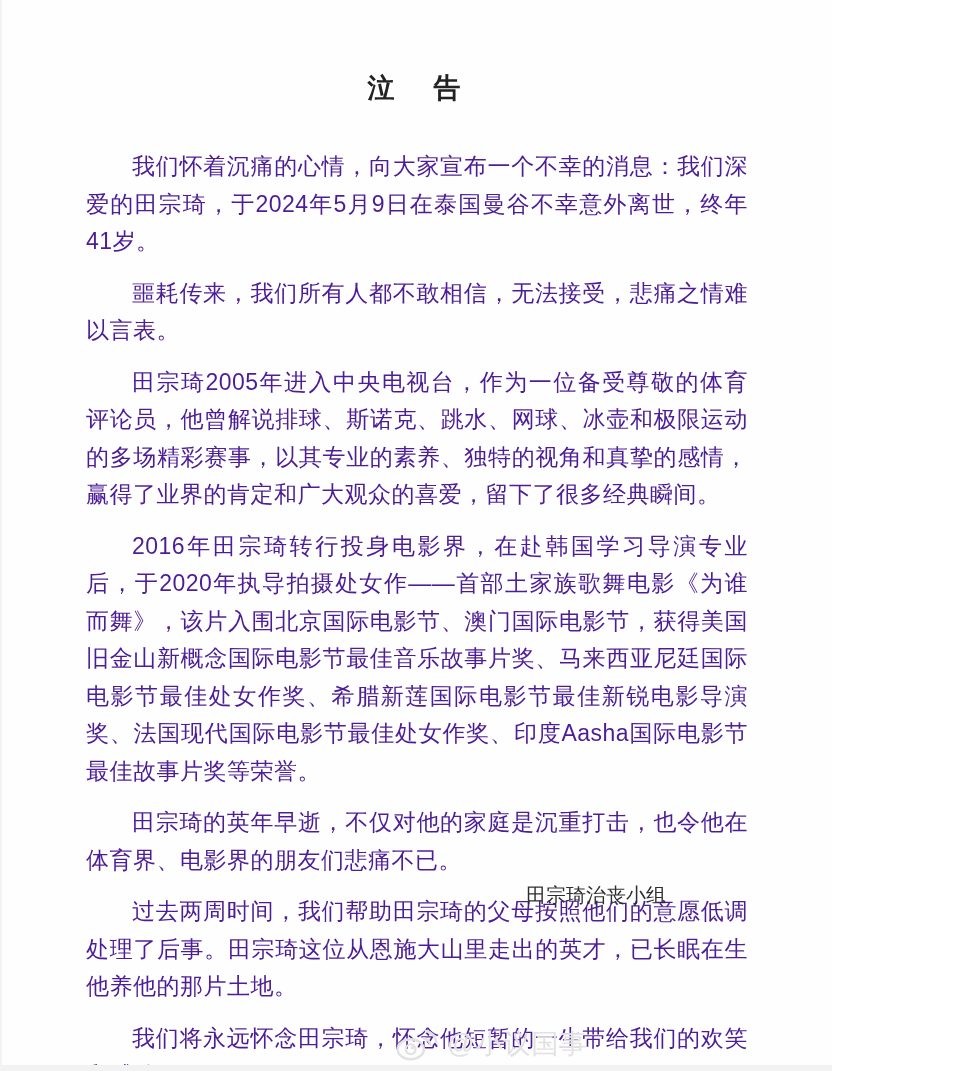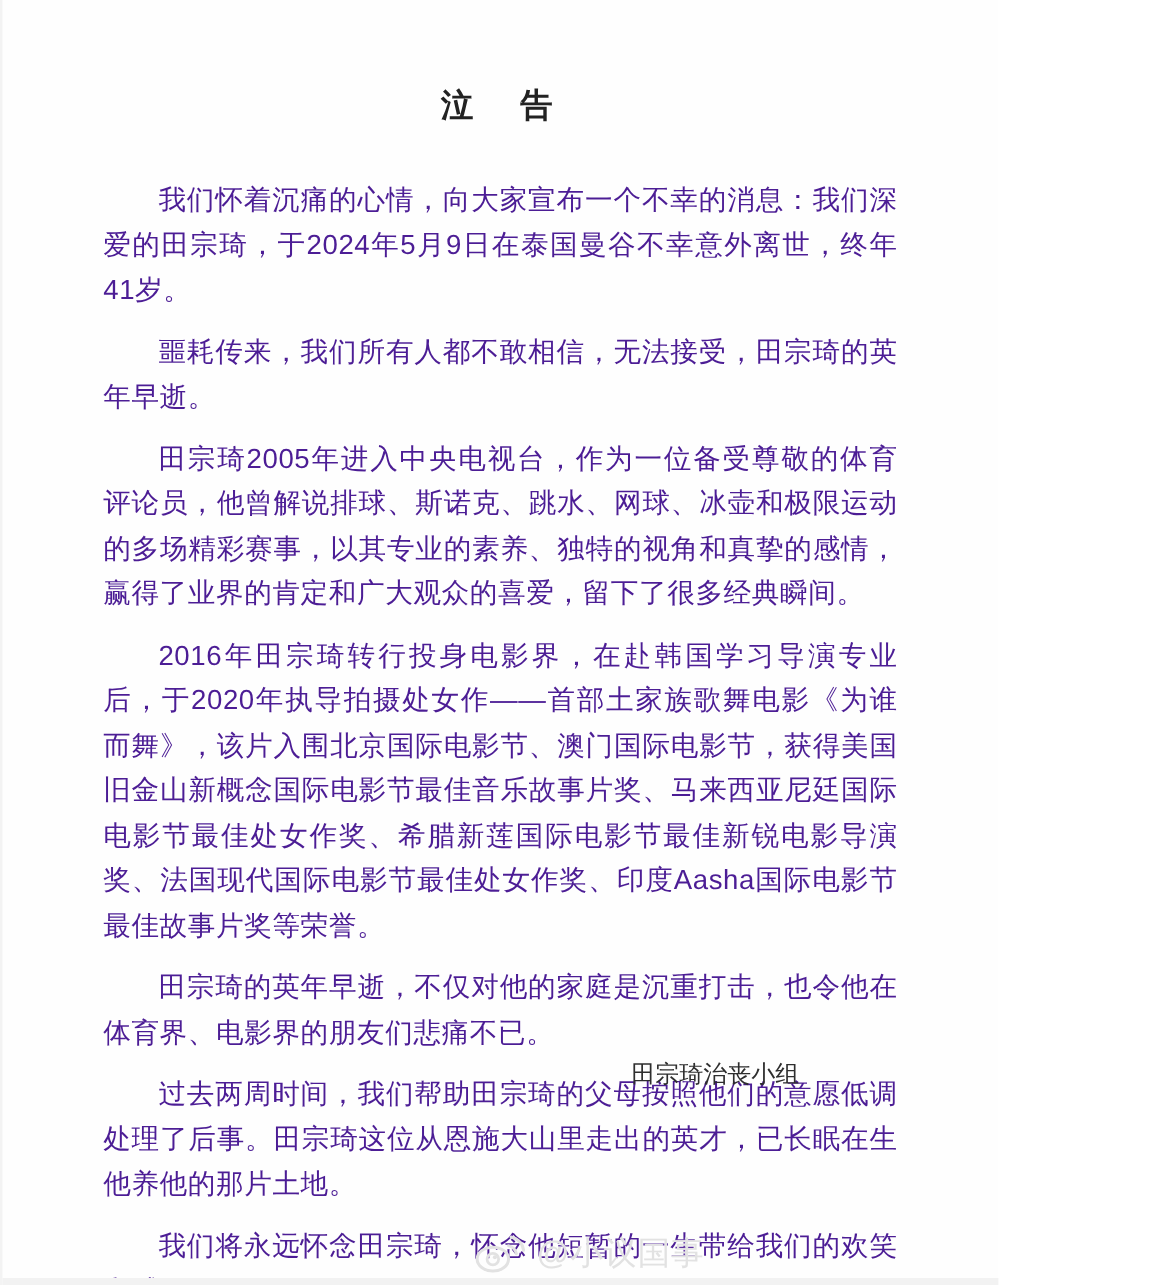--- a/index.html
+++ b/index.html
@@ -74,21 +74,21 @@
 </style>
 </head>
 <body>
 
 <div class="page">
 
   <div class="doc-title">泣　告</div>
 
   <div class="doc-body">
     <p>我们怀着沉痛的心情，向大家宣布一个不幸的消息：我们深爱的田宗琦，于2024年5月9日在泰国曼谷不幸意外离世，终年41岁。</p>
-    <p>噩耗传来，我们所有人都不敢相信，无法接受，田宗琦的英年早逝。</p>
+    <p>噩耗传来，我们所有人都不敢相信，无法接受，悲痛之情难以言表。</p>
     <p>田宗琦2005年进入中央电视台，作为一位备受尊敬的体育评论员，他曾解说排球、斯诺克、跳水、网球、冰壶和极限运动的多场精彩赛事，以其专业的素养、独特的视角和真挚的感情，赢得了业界的肯定和广大观众的喜爱，留下了很多经典瞬间。</p>
     <p>2016年田宗琦转行投身电影界，在赴韩国学习导演专业后，于2020年执导拍摄处女作——首部土家族歌舞电影《为谁而舞》，该片入围北京国际电影节、澳门国际电影节，获得美国旧金山新概念国际电影节最佳音乐故事片奖、马来西亚尼廷国际电影节最佳处女作奖、希腊新莲国际电影节最佳新锐电影导演奖、法国现代国际电影节最佳处女作奖、印度Aasha国际电影节最佳故事片奖等荣誉。</p>
     <p>田宗琦的英年早逝，不仅对他的家庭是沉重打击，也令他在体育界、电影界的朋友们悲痛不已。</p>
     <p>过去两周时间，我们帮助田宗琦的父母按照他们的意愿低调处理了后事。田宗琦这位从恩施大山里走出的英才，已长眠在生他养他的那片土地。</p>
     <p>我们将永远怀念田宗琦，怀念他短暂的一生带给我们的欢笑和感动。</p>
   </div>
 
   <div class="sign-block">
     <span class="signature">田宗琦治丧小组</span>
   </div>

